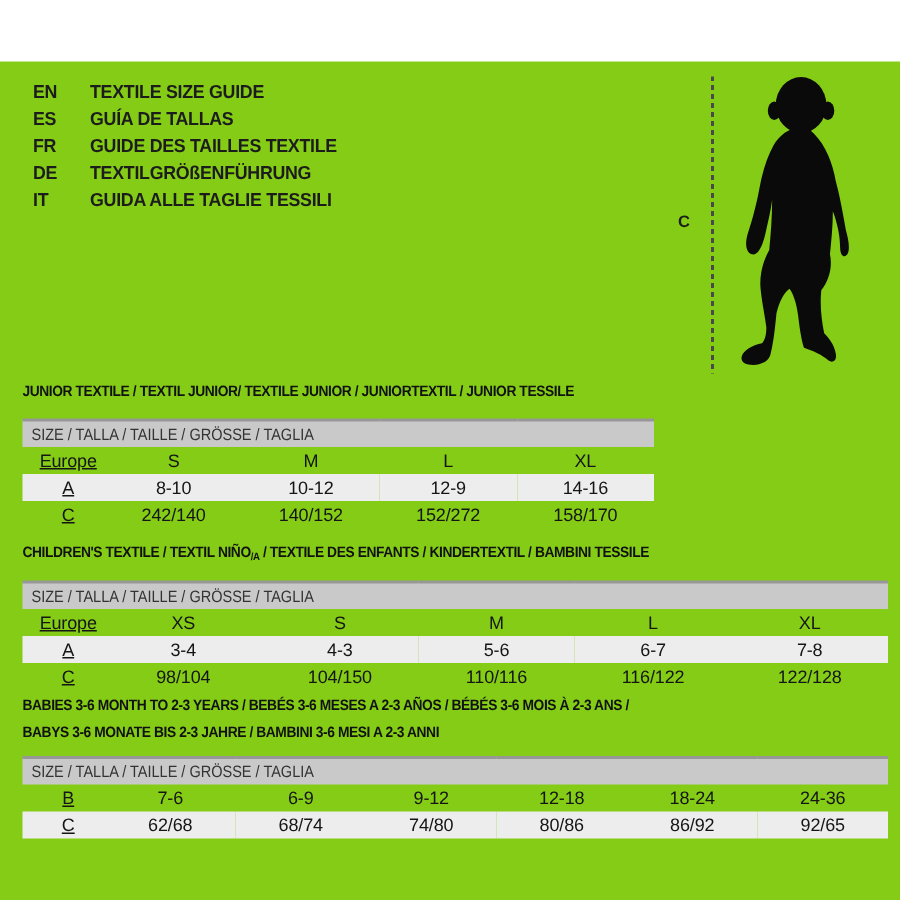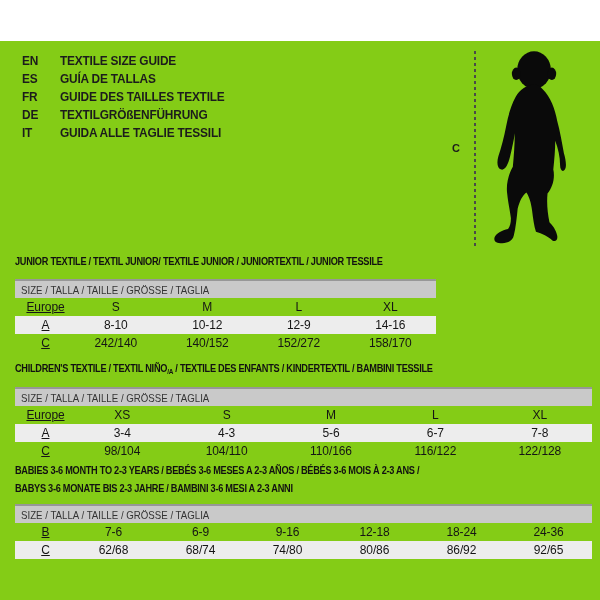--- a/index.html
+++ b/index.html
@@ -154,22 +154,22 @@
           <td class="lbl">A</td>
           <td>3-4</td>
           <td>4-3</td>
           <td>5-6</td>
           <td>6-7</td>
           <td>7-8</td>
         </tr>
         <tr>
           <td class="lbl">C</td>
           <td>98/104</td>
-          <td>104/110</td>
-          <td>110/166</td>
+          <td>104/150</td>
+          <td>110/116</td>
           <td>116/122</td>
           <td>122/128</td>
         </tr>
       </tbody>
     </table>
   </div>
 
   <div class="ctitle" style="top:421px;">BABIES 3-6 MONTH TO 2-3 YEARS / BEBÉS 3-6 MESES A 2-3 AÑOS / BÉBÉS 3-6 MOIS À 2-3 ANS /</div>
   <div class="ctitle" style="top:439px;">BABYS 3-6 MONATE BIS 2-3 JAHRE / BAMBINI 3-6 MESI A 2-3 ANNI</div>
   <div class="tbl-wrap" style="top:463px; width:577px;">
@@ -181,21 +181,21 @@
       <thead>
         <tr>
             <th class="bar" colspan="7"><span class="cond">SIZE / TALLA / TAILLE / GRÖSSE / TAGLIA</span></th>
           </tr>
       </thead>
       <tbody>
         <tr>
           <td class="lbl">B</td>
           <td>7-6</td>
           <td>6-9</td>
-          <td>9-16</td>
+          <td>9-12</td>
           <td>12-18</td>
           <td>18-24</td>
           <td>24-36</td>
         </tr>
         <tr class="shade">
           <td class="lbl">C</td>
           <td>62/68</td>
           <td>68/74</td>
           <td>74/80</td>
           <td>80/86</td>

